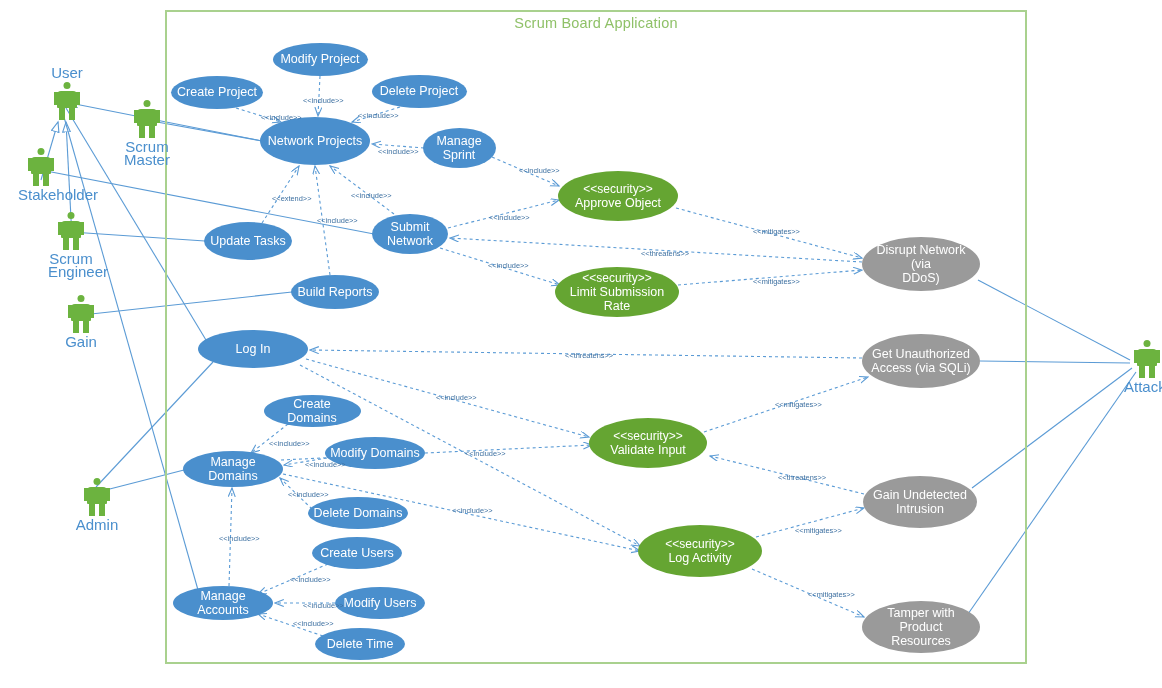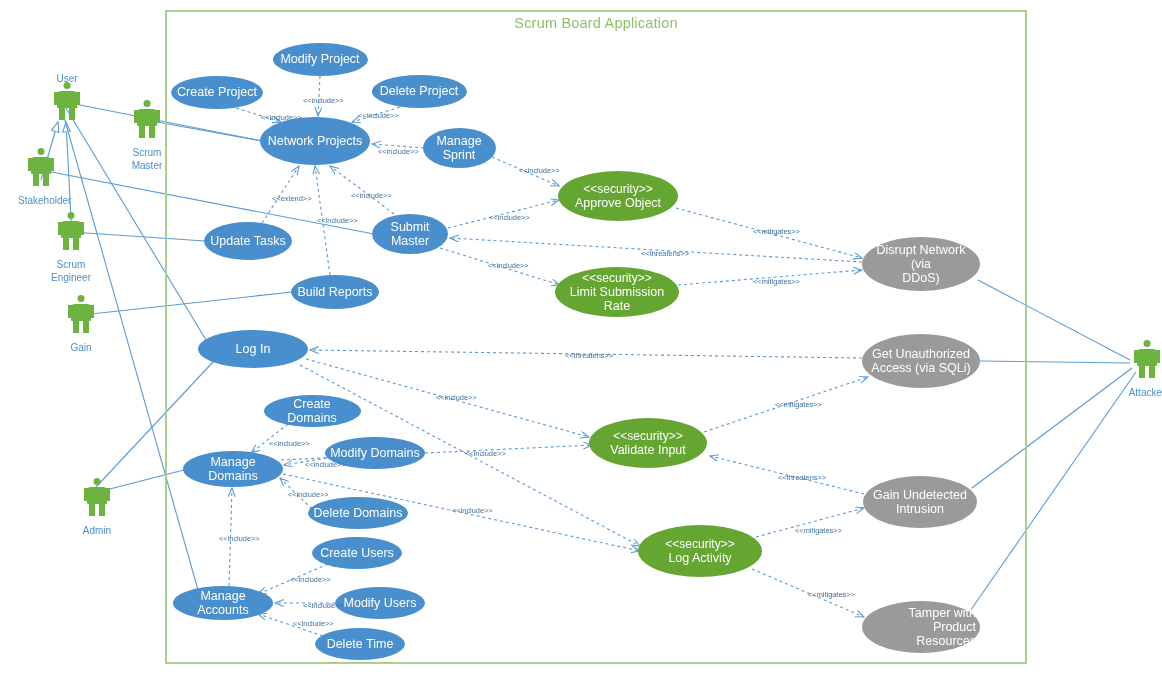--- a/index.html
+++ b/index.html
@@ -69,23 +69,23 @@
     position:absolute;top:24px;width:6px;height:14px;background:#6cb33f;
   }
   .actor .legL{left:50%;margin-left:-8px;}
   .actor .legR{left:50%;margin-left:2px;}
   .actor .armL,.actor .armR{
     position:absolute;top:10px;width:4px;height:13px;background:#6cb33f;
   }
   .actor .armL{left:50%;margin-left:-13px;}
   .actor .armR{left:50%;margin-left:9px;}
   .actor .name{
-    margin-top:7px;
+    margin-top:1px;
     color:#4a8fcd;
-    font-size:10px;
+    font-size:15px;
     line-height:12.5px;
     white-space:pre-line;
   }
   .actor.labelabove .name{position:absolute;top:-16px;left:50%;transform:translateX(-50%);width:90px;}
   .edge-label{
     position:absolute;
     color:#3c6fa0;
     font-size:7.4px;
     line-height:8px;
     white-space:nowrap;
@@ -213,21 +213,21 @@
   </div>
   <div class="uc blue" style="left:422.5px;top:128px;width:73px;height:40px;">
     <span class="lbl" style="white-space:pre-line;">Manage
 Sprint</span>
   </div>
   <div class="uc blue" style="left:204px;top:222px;width:88px;height:38px;">
     <span class="lbl">Update Tasks</span>
   </div>
   <div class="uc blue" style="left:372px;top:214px;width:76px;height:40px;">
     <span class="lbl" style="white-space:pre-line;">Submit
-Master</span>
+Network</span>
   </div>
   <div class="uc blue" style="left:291px;top:275px;width:88px;height:34px;">
     <span class="lbl">Build Reports</span>
   </div>
   <div class="uc blue" style="left:198px;top:330px;width:110px;height:38px;">
     <span class="lbl">Log In</span>
   </div>
 
   <div class="uc blue" style="left:263.5px;top:395px;width:97px;height:32px;">
     <span class="lbl">Create Domains</span>
@@ -285,21 +285,21 @@
   </div>
   <div class="uc gray" style="left:862px;top:237px;width:118px;height:54px;">
     <span class="lbl" style="white-space:pre-line;">Disrupt Network (via
 DDoS)</span>
   </div>
   <div class="uc gray" style="left:863px;top:476px;width:114px;height:52px;">
     <span class="lbl" style="white-space:pre-line;">Gain Undetected
 Intrusion</span>
   </div>
   <div class="uc gray" style="left:862px;top:601px;width:118px;height:52px;">
-    <span class="lbl" style="white-space:pre-line;text-align:right;">Tamper with Product
+    <span class="lbl" style="white-space:pre-line;">Tamper with Product
 Resources</span>
   </div>
 
   <div class="actor labelabove" style="left:44px;top:82px;">
     <div class="fig">
       <span class="head"></span>
         <span class="body"></span>
       <span class="armL"></span>
         <span class="armR"></span>
       <span class="legL"></span>

